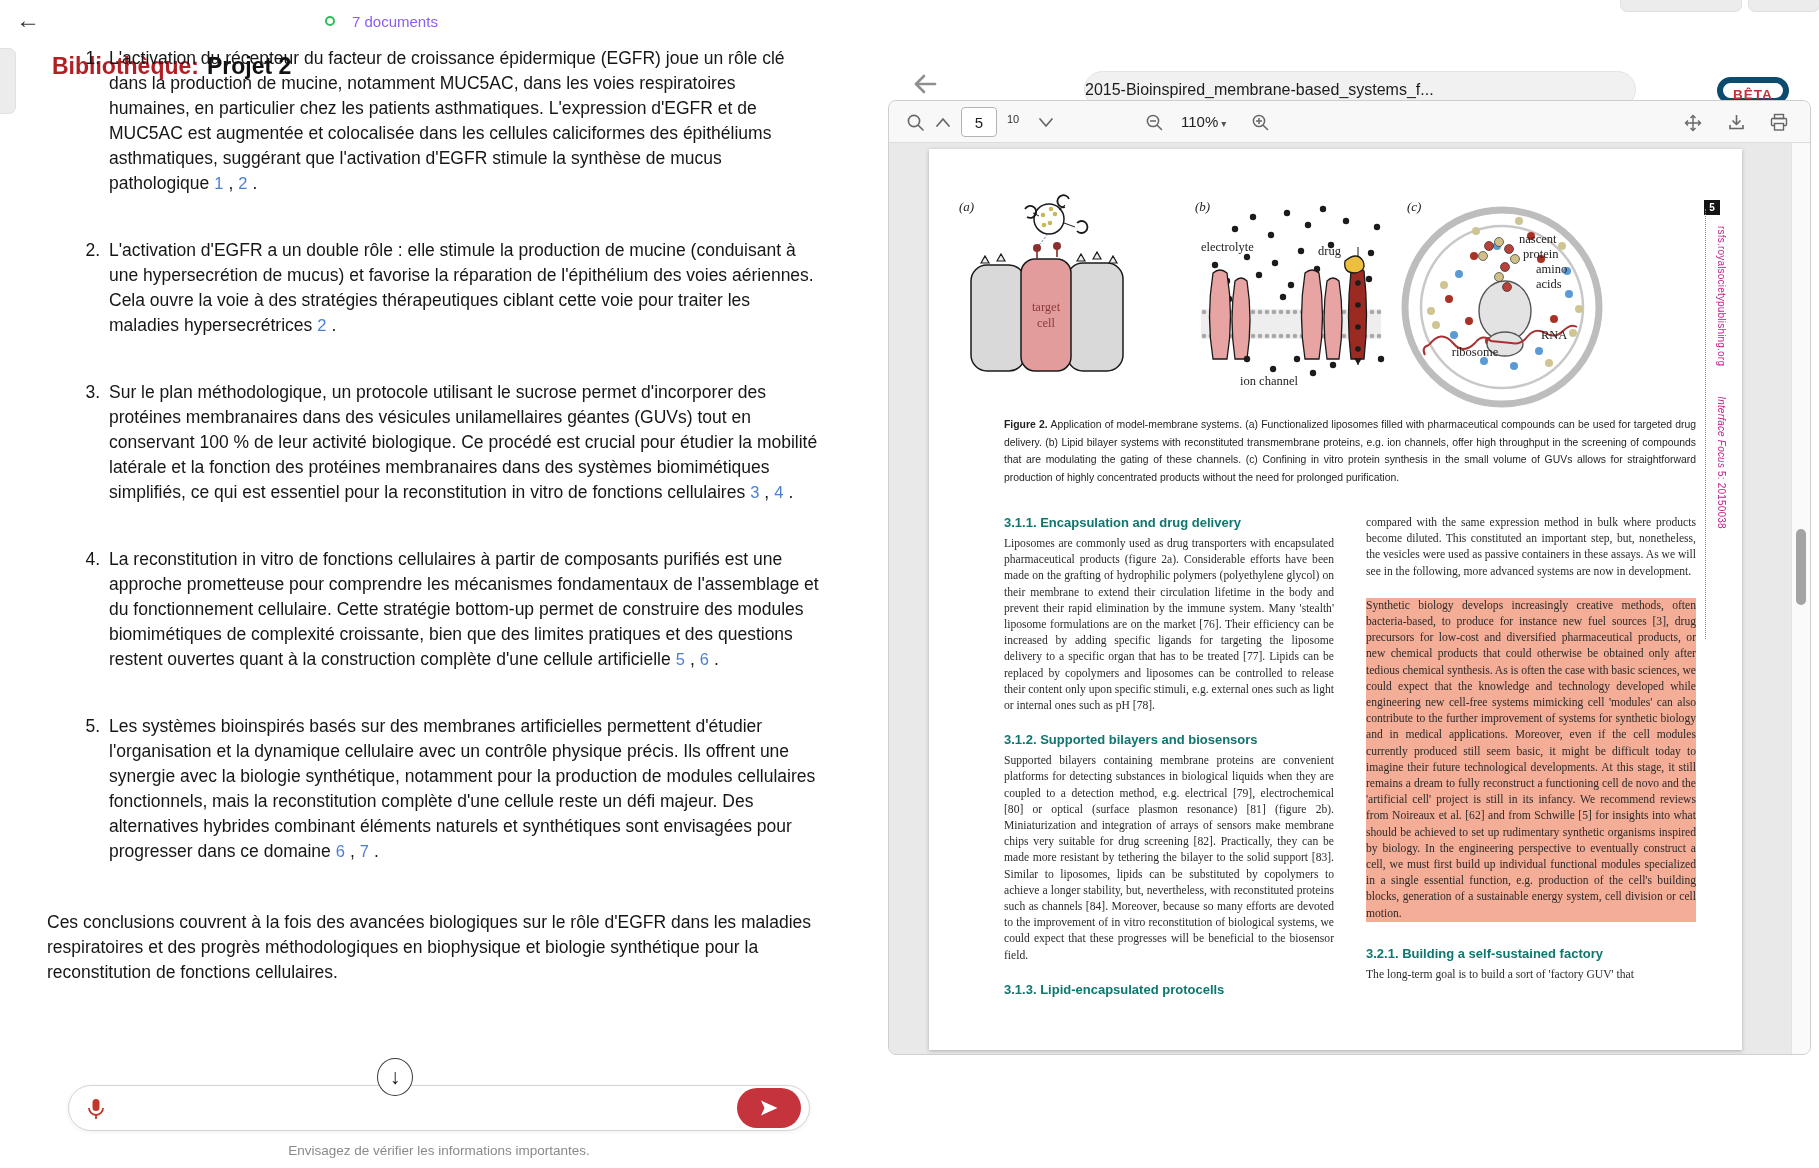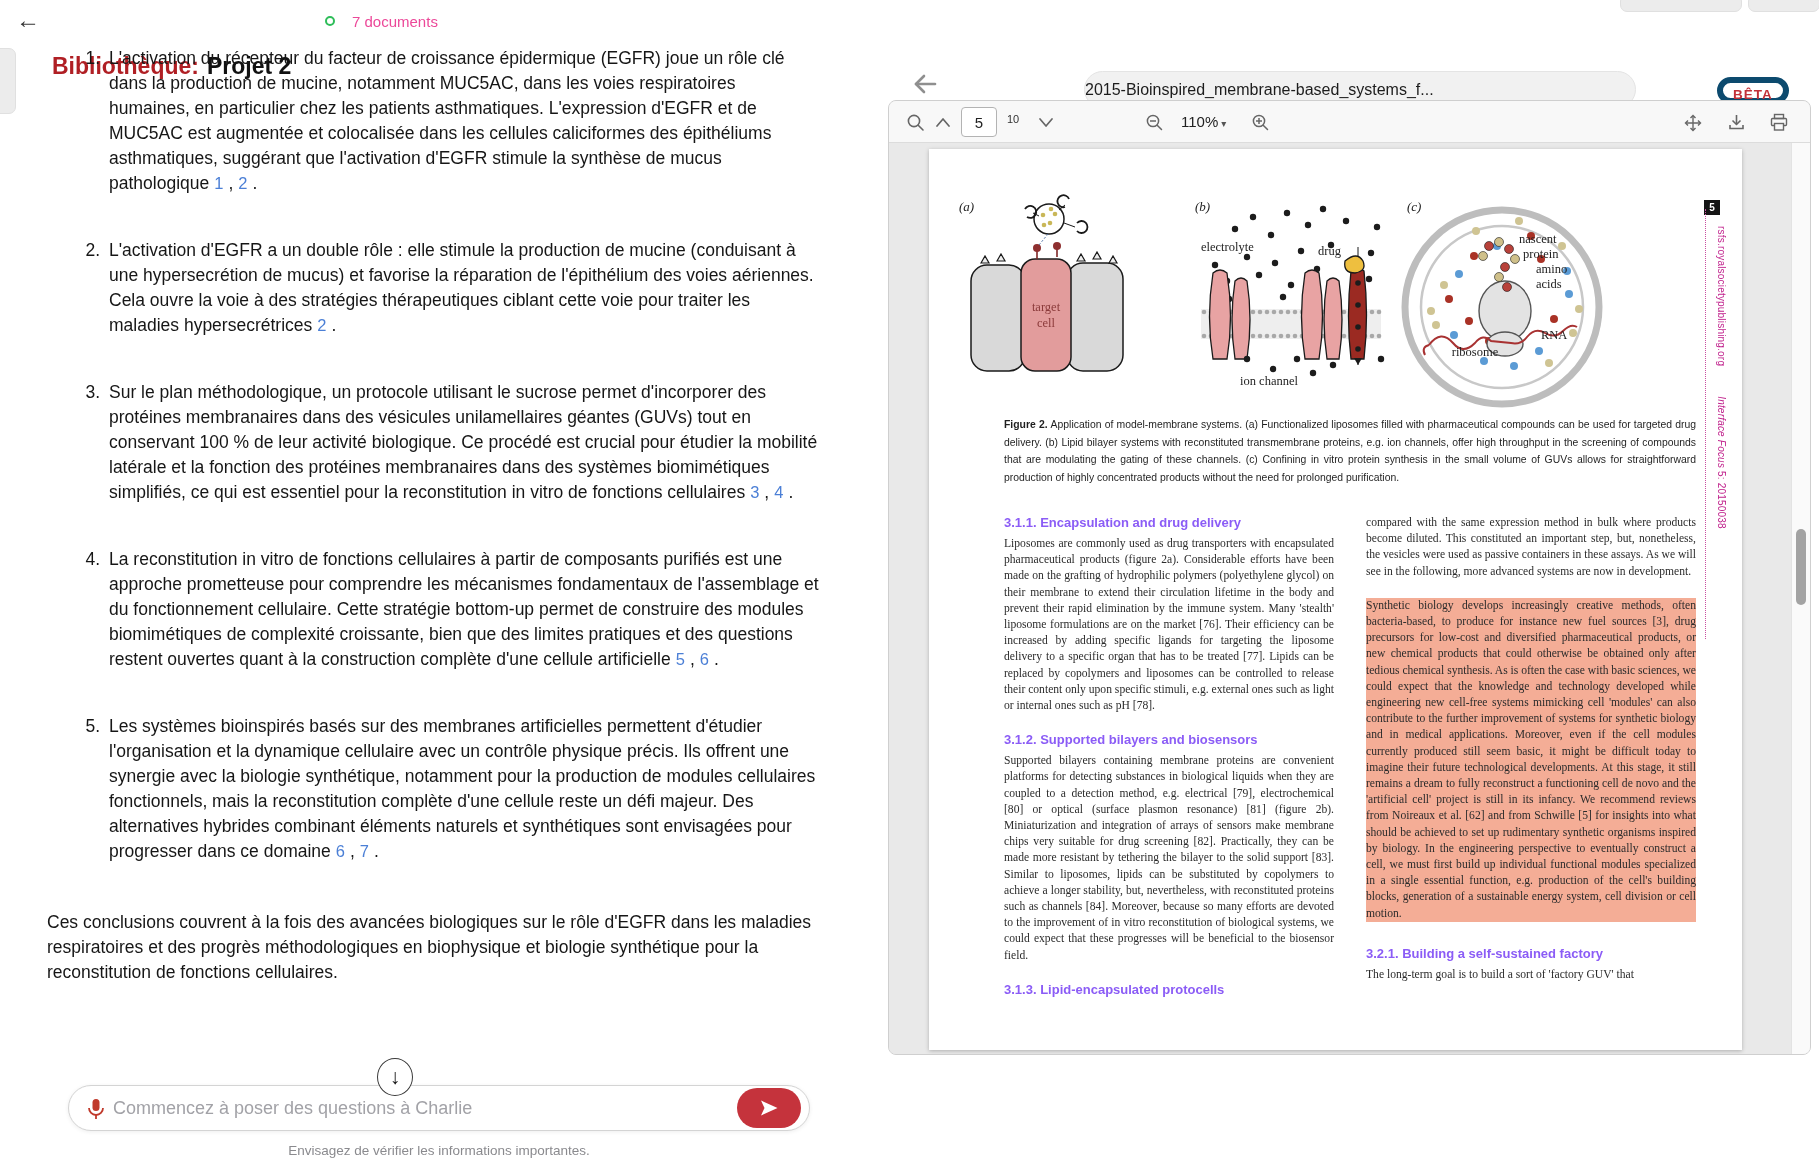--- a/index.html
+++ b/index.html
@@ -5,21 +5,21 @@
   * { margin:0; padding:0; box-sizing:border-box; }
   html,body { width:1819px; height:1168px; background:#fff; overflow:hidden;
               font-family:"Liberation Sans", sans-serif; }
 
   
   #app-header { position:absolute; left:0; top:0; width:888px; height:44px; background:#fff; }
   .back-arrow { position:absolute; left:16px; top:6px; font-size:24px; color:#333; cursor:pointer; }
   .lib-title { position:absolute; left:52px; top:7px; font-size:23px; font-weight:bold; color:#111; white-space:nowrap;margin-top:46px; }
   .lib-title .lib { color:#b01f24; margin-right:8px; }
   .green-dot { position:absolute; left:325px; top:16px; width:10px; height:10px; border:2px solid #2ebd59; border-radius:50%; }
-  .doc-count { position:absolute; left:352px; top:13px; font-size:15px; color:#ec4899;text-align:center; }
+  .doc-count { position:absolute; left:352px; top:13px; font-size:15px; color:#8b5cf6;text-align:center; }
 
   .artifact { position:absolute; background:#ececec; border:1px solid #e0e0e0; border-radius:7px; }
   #artifact-red { position:absolute; left:253px; top:0; width:45px; height:5px; background:#a02525; border-radius:0 0 3px 3px; }
 
   
   #conclusions { position:absolute; left:47px; top:46px; width:772px; height:1032px; overflow:hidden;
                  font-size:17.5px; line-height:25px; color:#161616; }
   #conclusions ol { padding-left:58px; }
   #conclusions li { margin-bottom:42px; padding-left:4px; }
   #conclusions .closing { margin-top:46px; }
@@ -78,21 +78,21 @@
   #journal-sidebar .gap { display:inline-block; width:30px; }
   #journal-dotline { position:absolute; left:776px; top:60px; height:430px; border-left:1px dotted #c94fa0; }
 
   #fig-caption { position:absolute; left:75px; top:267px; width:692px; font-size:10.4px; line-height:17.5px;
                  color:#1f1f1f; text-align:justify; }
   #fig-caption b { margin-right:3px; }
 
   .pdf-col { position:absolute; top:366px; width:330px; }
   #col-left { left:75px; }
   #col-right { left:437px; }
-  .pdf-h { font-size:13px; font-weight:bold; color:#8b5cf6; line-height:15px; margin-bottom:6px; }
+  .pdf-h { font-size:13px; font-weight:bold; color:#0f766e; line-height:15px; margin-bottom:6px; }
   .pdf-h2 { font-size:15px; font-weight:bold; color:#c42a8c; line-height:19px; margin-bottom:5px;
             padding-left:30px; text-indent:-30px; }
   .pdf-p { font-family:"Liberation Serif", serif; font-size:11.6px; line-height:16.2px; color:#2b2b2b;
            text-align:justify; margin-bottom:18px; }
   .pdf-p.hl { background:#f4ad96; margin-bottom:24px; }
 
   svg text { font-family:"Liberation Serif", serif; }
 </style>
 </head>
 <body>
@@ -122,21 +122,20 @@
   <p class="closing">Ces conclusions couvrent à la fois des avancées biologiques sur le rôle d'EGFR dans les maladies respiratoires et des progrès méthodologiques en biophysique et biologie synthétique pour la reconstitution de fonctions cellulaires.</p>
 </div>
 
 <div id="scroll-down-btn">↓</div>
 <div id="chat-bar">
   <svg id="mic-icon" width="22" height="24" viewBox="0 0 22 24">
     <rect x="7.5" y="2" width="7" height="12" rx="3.5" fill="#c0392b"></rect>
     <path d="M4,11 a7,7 0 0 0 14,0" stroke="#c0392b" stroke-width="1.8" fill="none"></path>
     <line x1="11" y1="18" x2="11" y2="22" stroke="#c0392b" stroke-width="1.8"></line>
   </svg>
-  <input id="chat-input" placeholder="Commencez à poser des questions à Charlie" style="">
   <button id="send-btn">
     <svg width="20" height="20" viewBox="0 0 20 20">
       <path d="M2,17.5 L18.5,10 L2,2.5 L5.5,10 Z" fill="#ffffff"></path>
     </svg>
   </button>
 </div>
 <div id="disclaimer">Envisagez de vérifier les informations importantes.</div>
 
 <svg id="pdf-back" width="26" height="24" viewBox="0 0 26 24">
   <line x1="4" y1="12" x2="23" y2="12" stroke="#8f8f8f" stroke-width="2.6" stroke-linecap="round"></line>

